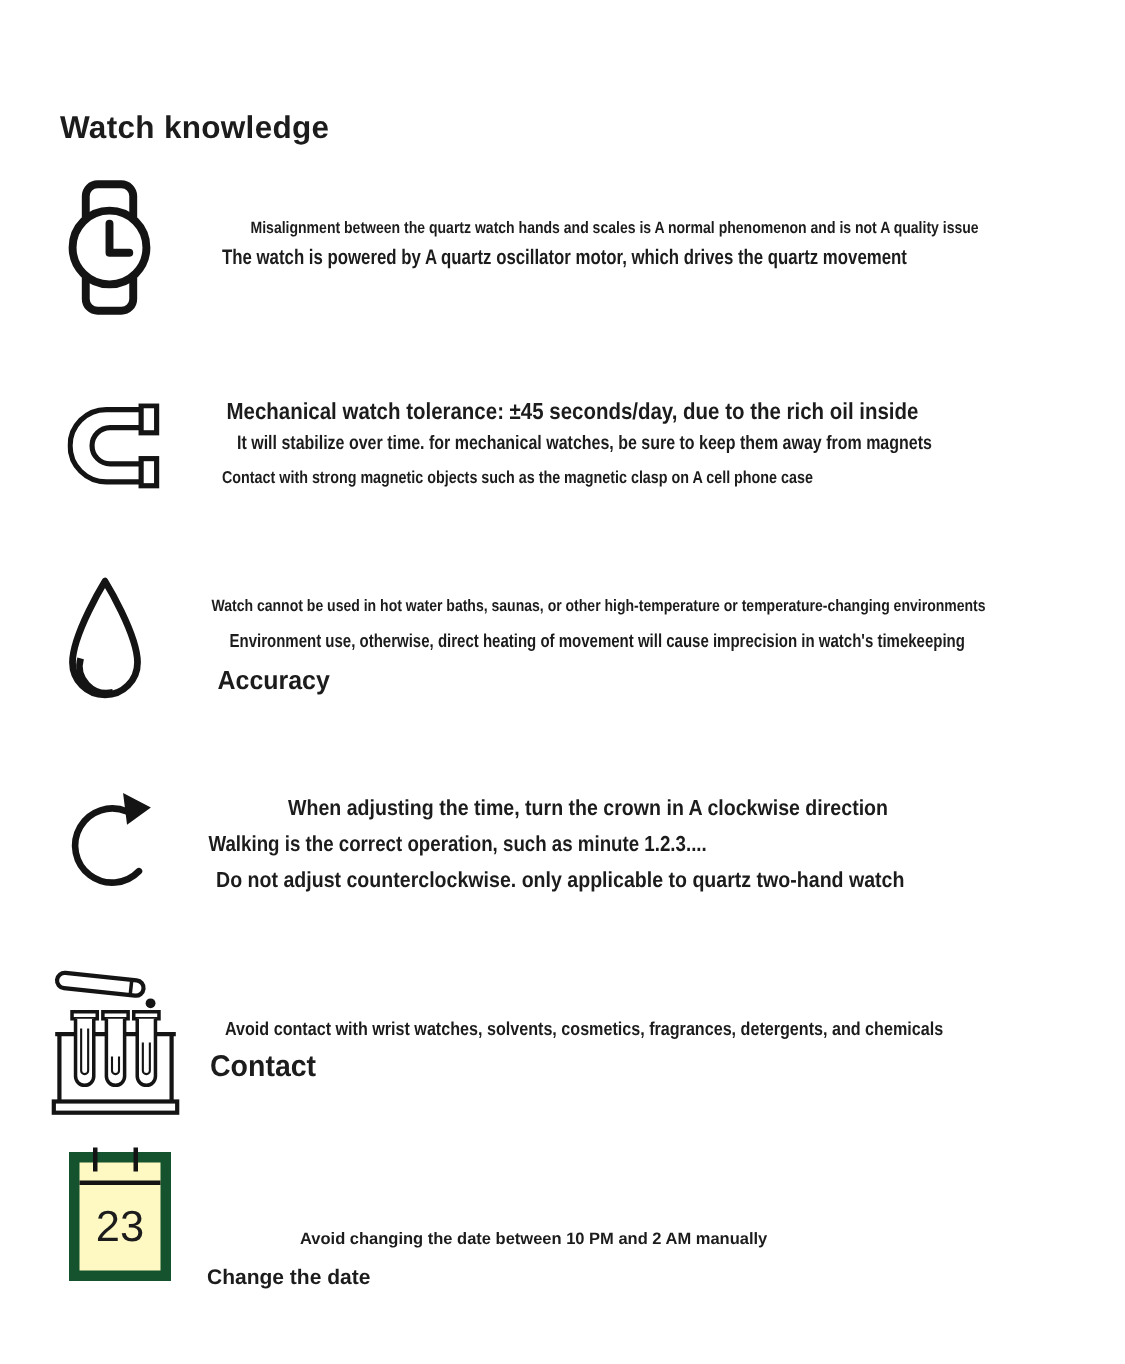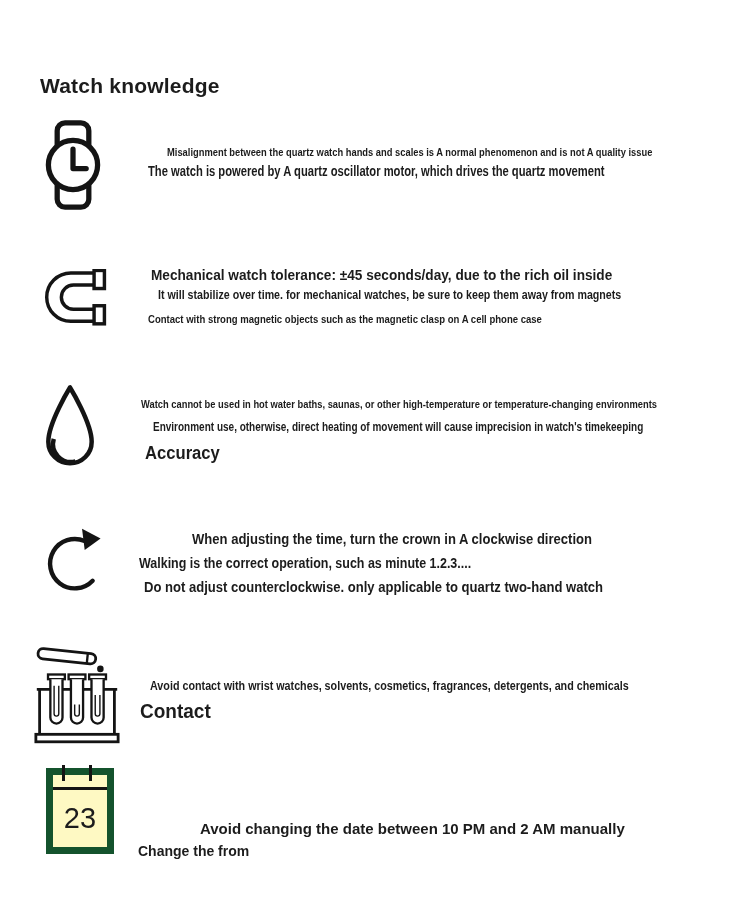--- a/index.html
+++ b/index.html
@@ -29,21 +29,21 @@
   .s2l2{left:158px;top:288px;font-size:13px;transform:scaleX(.82)}
   .s2l3{left:148px;top:313px;font-size:11.5px;transform:scaleX(.83)}
   .s3l1{left:141px;top:398px;font-size:11px;transform:scaleX(.85)}
   .s3l2{left:153px;top:420px;font-size:12.5px;transform:scaleX(.80)}
   .s3l3{left:145px;top:443px;font-size:17.5px;transform:scaleX(.95)}
   .s4l1{left:192px;top:531px;font-size:14.5px;transform:scaleX(.90)}
   .s4l2{left:139px;top:555px;font-size:14.5px;transform:scaleX(.86)}
   .s4l3{left:144px;top:579px;font-size:14.5px;transform:scaleX(.90)}
   .s5l1{left:150px;top:679px;font-size:12.5px;transform:scaleX(.86)}
   .s5l2{left:140px;top:700px;font-size:20px;transform:scaleX(.95)}
-  .s6l1{left:200px;top:820px;font-size:15px}
+  .s6l1{left:200px;top:820px;font-size:11px}
   .s6l2{left:138px;top:843px;font-size:14px}
 
   .icon{position:absolute;}
   .icon-watch{left:44px;top:116px;}
   .icon-magnet{left:45px;top:269px;}
   .icon-drop{left:42px;top:380px;}
   .icon-rotate{left:45px;top:524px;}
   .icon-tubes{left:34px;top:646px;}
 
   .cal{
@@ -151,14 +151,14 @@
 </div>
 
 <div>
   <span class="cal">
     <span class="cal-tick t1"></span>
     <span class="cal-tick t2"></span>
     <span class="cal-header"></span>
     <span class="cal-day">23</span>
   </span>
   <div class="l s6l1">Avoid changing the date between 10 PM and 2 AM manually</div>
-  <div class="l s6l2">Change the from</div>
+  <div class="l s6l2">Change the date</div>
 </div>
 
 </body></html>

